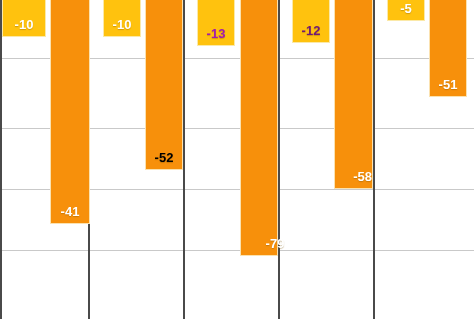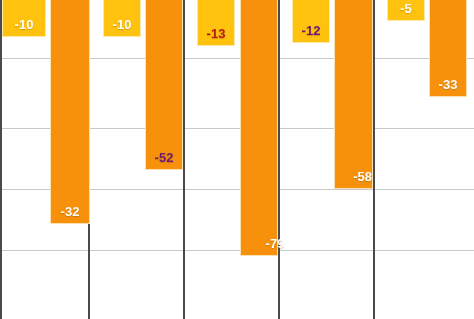--- a/index.html
+++ b/index.html
@@ -93,41 +93,41 @@
         <div class="group-divider" style="left: 88px; background: rgb(74, 74, 74);"></div>
         <div class="group-divider" style="left: 183px; background: rgb(74, 74, 74);"></div>
         <div class="group-divider" style="left: 278px; background: rgb(74, 74, 74);"></div>
         <div class="group-divider" style="left: 373px; background: rgb(74, 74, 74);"></div>
       </div>
     <div id="bars">
         <div class="bar bar-yellow" style="left: 2px; width: 44px; top: -3px; height: 39.8px; background: rgb(255, 194, 14);">
           <div class="bar-label bottom" style="color: rgb(255, 255, 255);">-10</div>
         </div>
         <div class="bar bar-orange" style="left: 50px; width: 40px; top: -3px; height: 227.42px; background: rgb(247, 144, 11);">
-          <div class="bar-label bottom" style="color: rgb(255, 255, 255);">-32</div>
+          <div class="bar-label bottom" style="color: rgb(255, 255, 255);">-41</div>
         </div>
         <div class="bar bar-yellow" style="left: 103px; width: 38px; top: -3px; height: 39.8px; background: rgb(255, 194, 14);">
           <div class="bar-label bottom" style="color: rgb(255, 255, 255);">-10</div>
         </div>
         <div class="bar bar-orange" style="left: 145px; width: 38px; top: -3px; height: 173.36px; background: rgb(247, 144, 11);">
-          <div class="bar-label bottom" style="color: #701a75;">-52</div>
+          <div class="bar-label bottom" style="color: #000000;">-52</div>
         </div>
         <div class="bar bar-yellow" style="left: 197px; width: 38px; top: -3px; height: 49.34px; background: rgb(255, 194, 14);">
-          <div class="bar-label bottom" style="color: #b91c1c;">-13</div>
+          <div class="bar-label bottom" style="color: #a21caf;">-13</div>
         </div>
         <div class="bar bar-orange" style="left: 240px; width: 38px; top: -3px; height: 259.22px; background: rgb(247, 144, 11);">
           <div class="bar-label bottom" style="color: rgb(255, 255, 255); padding-left: 16px;">-79</div>
         </div>
         <div class="bar bar-yellow" style="left: 292px; width: 38px; top: -3px; height: 46.16px; background: rgb(255, 194, 14);">
           <div class="bar-label bottom" style="color: #701a75;">-12</div>
         </div>
         <div class="bar bar-orange" style="left: 334px; width: 39px; top: -3px; height: 192.44px; background: rgb(247, 144, 11);">
           <div class="bar-label bottom" style="color: rgb(255, 255, 255); text-align: right;">-58</div>
         </div>
         <div class="bar bar-yellow" style="left: 387px; width: 38px; top: -3px; height: 23.9px; background: rgb(255, 194, 14);">
           <div class="bar-label bottom" style="color: rgb(255, 255, 255);">-5</div>
         </div>
         <div class="bar bar-orange" style="left: 429px; width: 38px; top: -3px; height: 100.22px; background: rgb(247, 144, 11);">
-          <div class="bar-label bottom" style="color: rgb(255, 255, 255);">-33</div>
+          <div class="bar-label bottom" style="color: rgb(255, 255, 255);">-51</div>
         </div>
       </div>
   </div>
 </div>
 
 </body></html>

